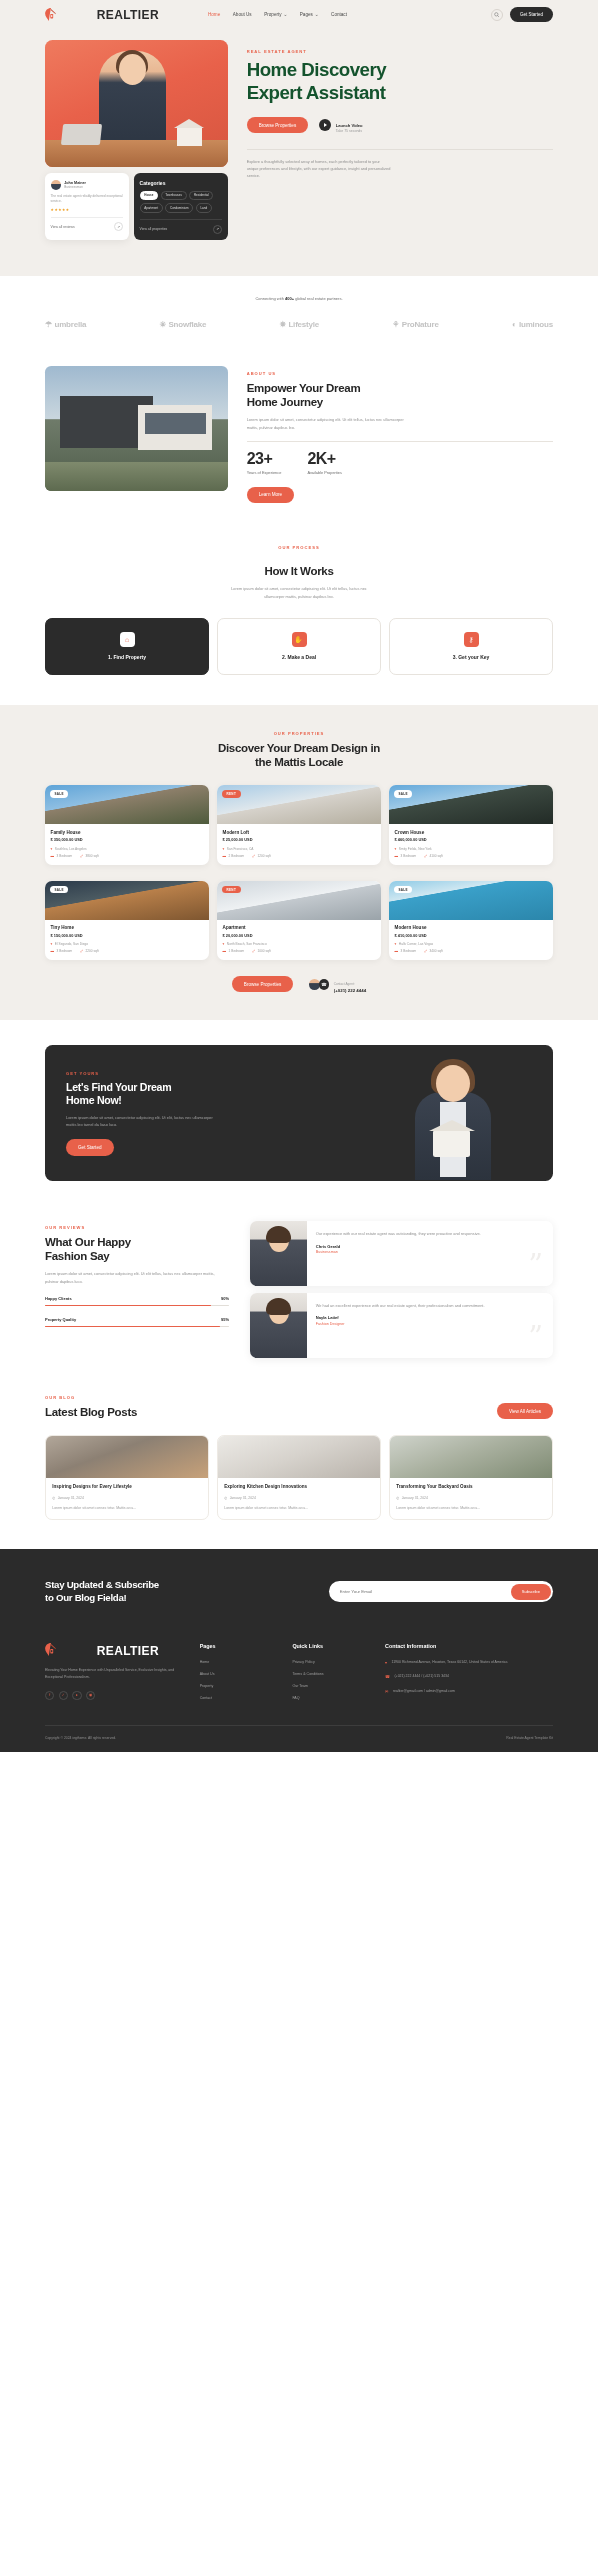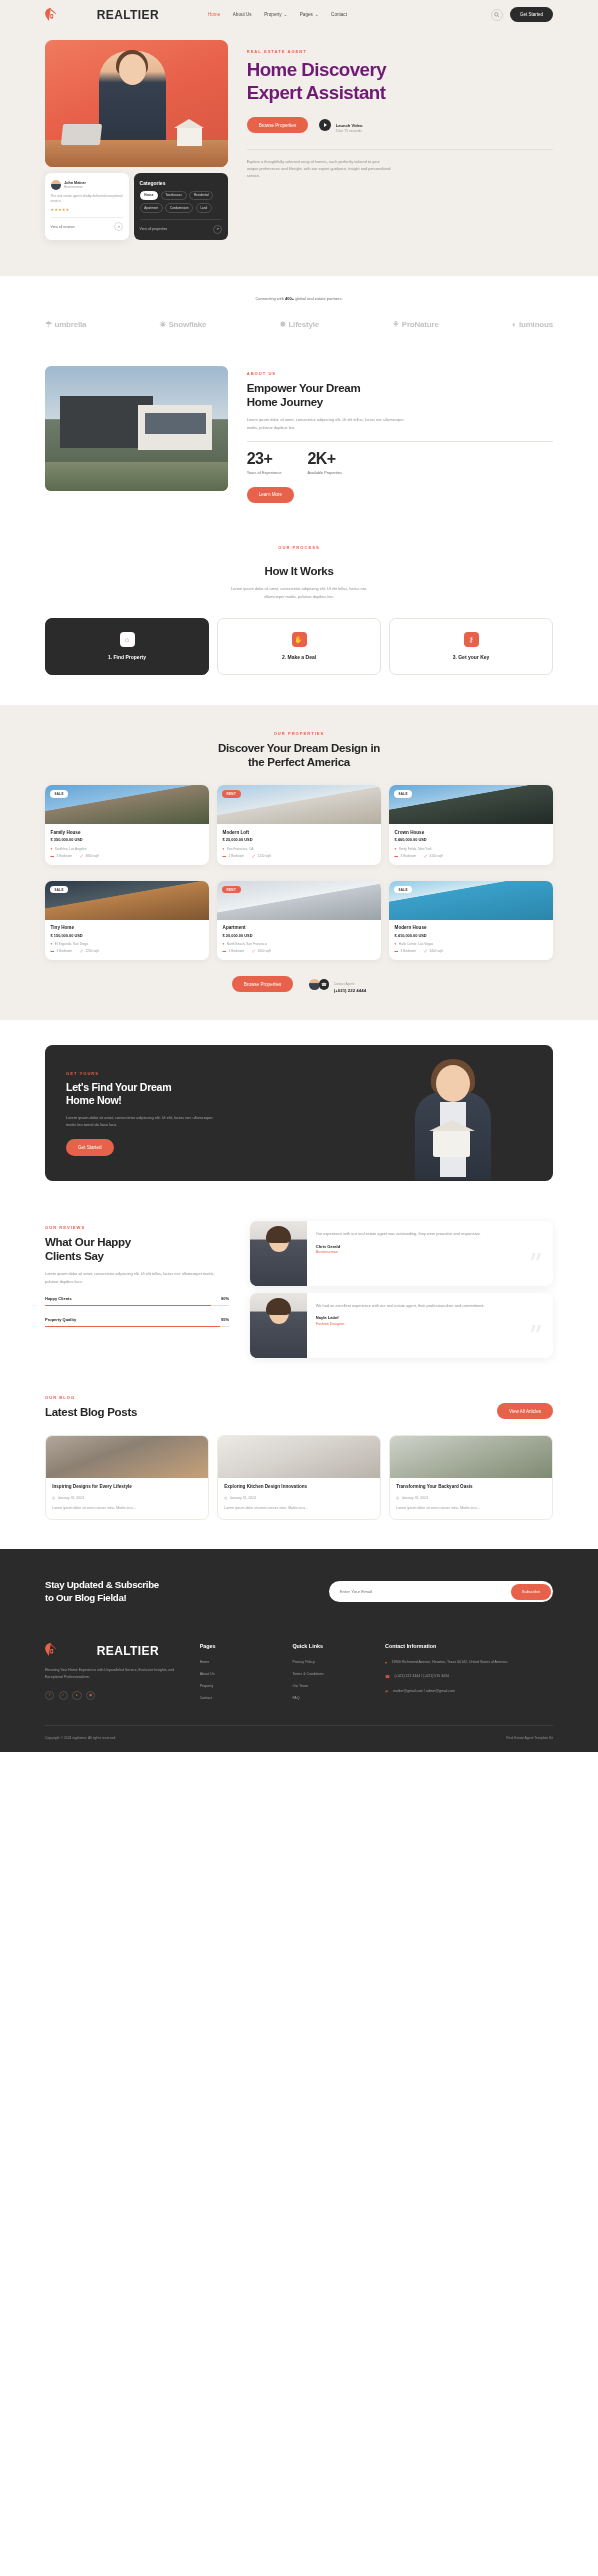--- a/index.html
+++ b/index.html
@@ -71,21 +71,21 @@
     border:0.6px solid #4e4e4e; color:#ddd; }
   .chip.on { background:#fff; color:#2b2b2b; border-color:#fff; font-weight:bold; }
   .cat-foot { display:flex; align-items:center; justify-content:space-between;
     border-top:0.6px solid #414141; margin-top:6.2px; padding-top:5px; }
   .cat-foot span { font-size:3.4px; color:#bdbdbd; }
   .arrow-circ.dk { border-color:#555; color:#ddd; }
 
   .hero-right { flex:1; padding-top:8.7px; }
   .eyebrow { font-size:4.1px; font-weight:bold; letter-spacing:1px; color:#e8614a; }
   h1.hero-h { font-size:18.7px; line-height:1.18; font-weight:bold;
-    letter-spacing:-0.5px; margin-top:5.6px; color:#701a75; }
+    letter-spacing:-0.5px; margin-top:5.6px; color:#14532d; }
   .hero-actions { display:flex; align-items:center; gap:11.2px; margin-top:13.7px; }
   .btn-orange { background:#e8614a; color:#fff; font-size:4.6px; border:none;
     border-radius:12.5px; padding:5.6px 12px; cursor:pointer; white-space:nowrap; }
   .launch { display:flex; align-items:center; gap:4.4px; }
   .play { width:12px; height:12px; border-radius:50%; background:#2b2b2b;
     display:flex; align-items:center; justify-content:center; }
   .play i { width:0;height:0;border-left:3.1px solid #fff;
     border-top:2px solid transparent;border-bottom:2px solid transparent;margin-left:0.9px; }
   .lv-t { font-size:4.1px; font-weight:bold; }
   .lv-s { font-size:3.5px; color:#9b9b9b; margin-top:0.6px; }
@@ -463,21 +463,21 @@
     </div>
   </div>
 </section>
 
 <section class="props">
   <div class="wrap">
     <div class="props-head">
       <div class="eyebrow">OUR PROPERTIES</div>
       <h2>
         <span>Discover Your Dream Design in</span><br>
-        <span>the Perfect America</span>
+        <span>the Mattis Locale</span>
       </h2>
     </div>
 
     <div class="grid3">
       <div class="pcard">
         <div class="pimg i1">
             <span class="badge">SALE</span>
           </div>
         <div class="pbody">
           <div class="pname">Family House</div>
@@ -651,21 +651,21 @@
         <div class="cp-hand"></div>
     </div>
   </div>
 </section>
 
 <section class="wrap reviews">
   <div class="rv-left">
     <div class="eyebrow">OUR REVIEWS</div>
     <h2>
       <span>What Our Happy</span><br>
-      <span>Clients Say</span>
+      <span>Fashion Say</span>
     </h2>
     <div class="rv-p">Lorem ipsum dolor sit amet, consectetur adipiscing elit. Ut elit tellus, luctus nec ullamcorper mattis, pulvinar dapibus luco.</div>
     <div class="bar-row">
       <div class="bar-lab">
         <span>Happy Clients</span>
         <span>90%</span>
       </div>
       <div class="bar-track">
           <div class="bar-fill" style="width:90%"></div>
         </div>

